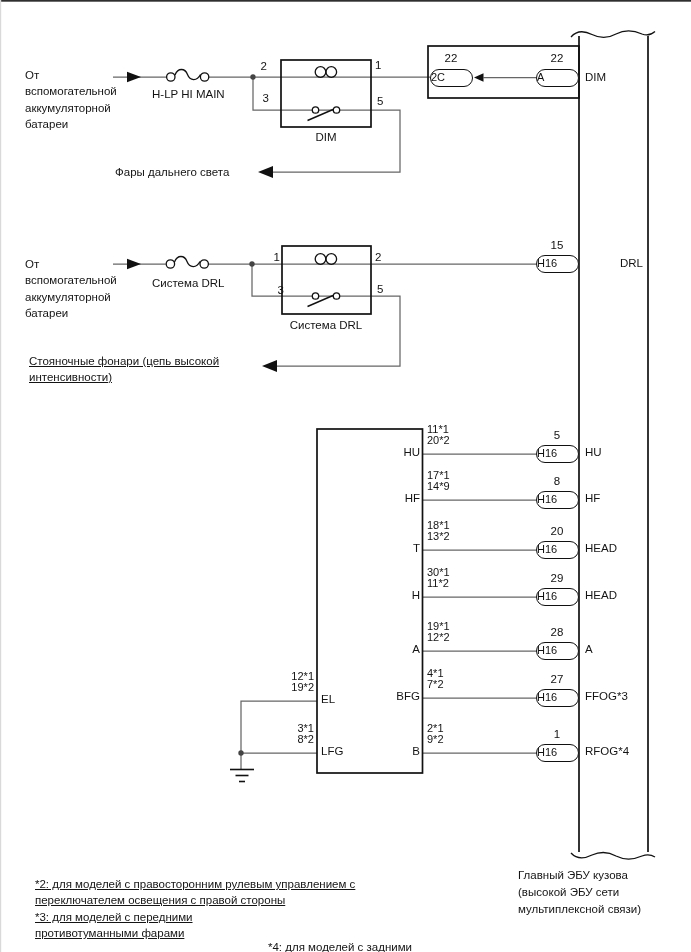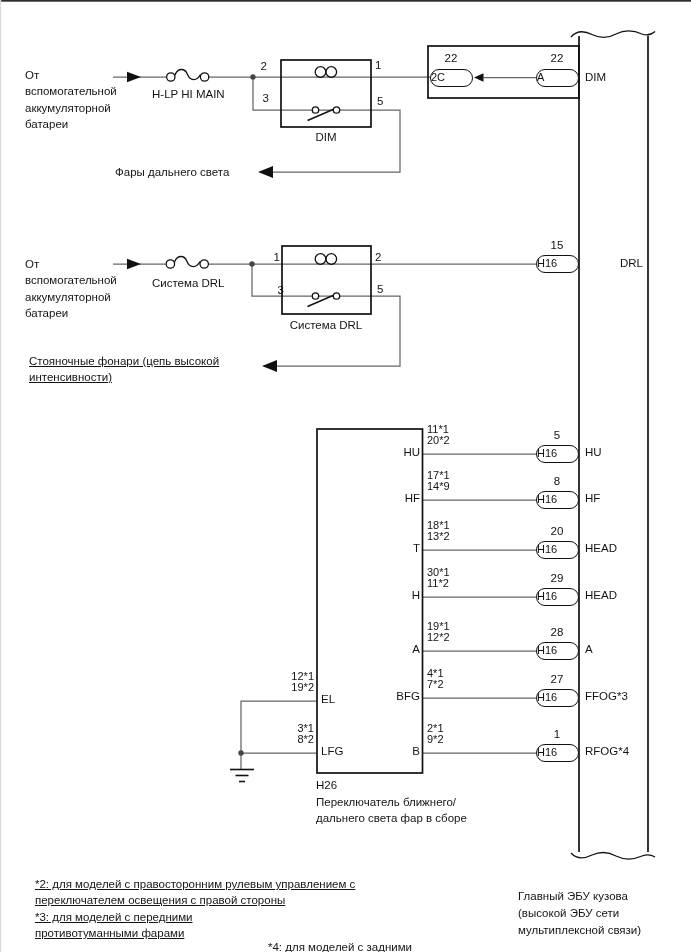--- a/index.html
+++ b/index.html
@@ -235,27 +235,22 @@
     <div>12*1</div>
     <div>19*2</div>
   </div>
   <div class="t" style="left:321px;top:693px">EL</div>
   <div class="t pair rt" style="left:266px;top:723px;width:48px">
     <div>3*1</div>
     <div>8*2</div>
   </div>
   <div class="t" style="left:321px;top:745px">LFG</div>
 
-  <div class="t lh165" style="left:316px;top:777px">
-    <div>H26</div>
-    <div>Переключатель ближнего/</div>
-    <div>дальнего света фар в сборе</div>
-  </div>
-
-  <div class="t lh17" style="left:518px;top:888px">
+
+  <div class="t lh17" style="left:518px;top:867px">
     <div>Главный ЭБУ кузова</div>
     <div>(высокой ЭБУ сети</div>
     <div>мультиплексной связи)</div>
   </div>
 
   <div class="t lh16" style="left:35px;top:844px">
   </div>
   <div class="t lh16" style="left:35px;top:876px">
     <div>*2: для моделей с правосторонним рулевым управлением с</div>
     <div>переключателем освещения с правой стороны</div>

